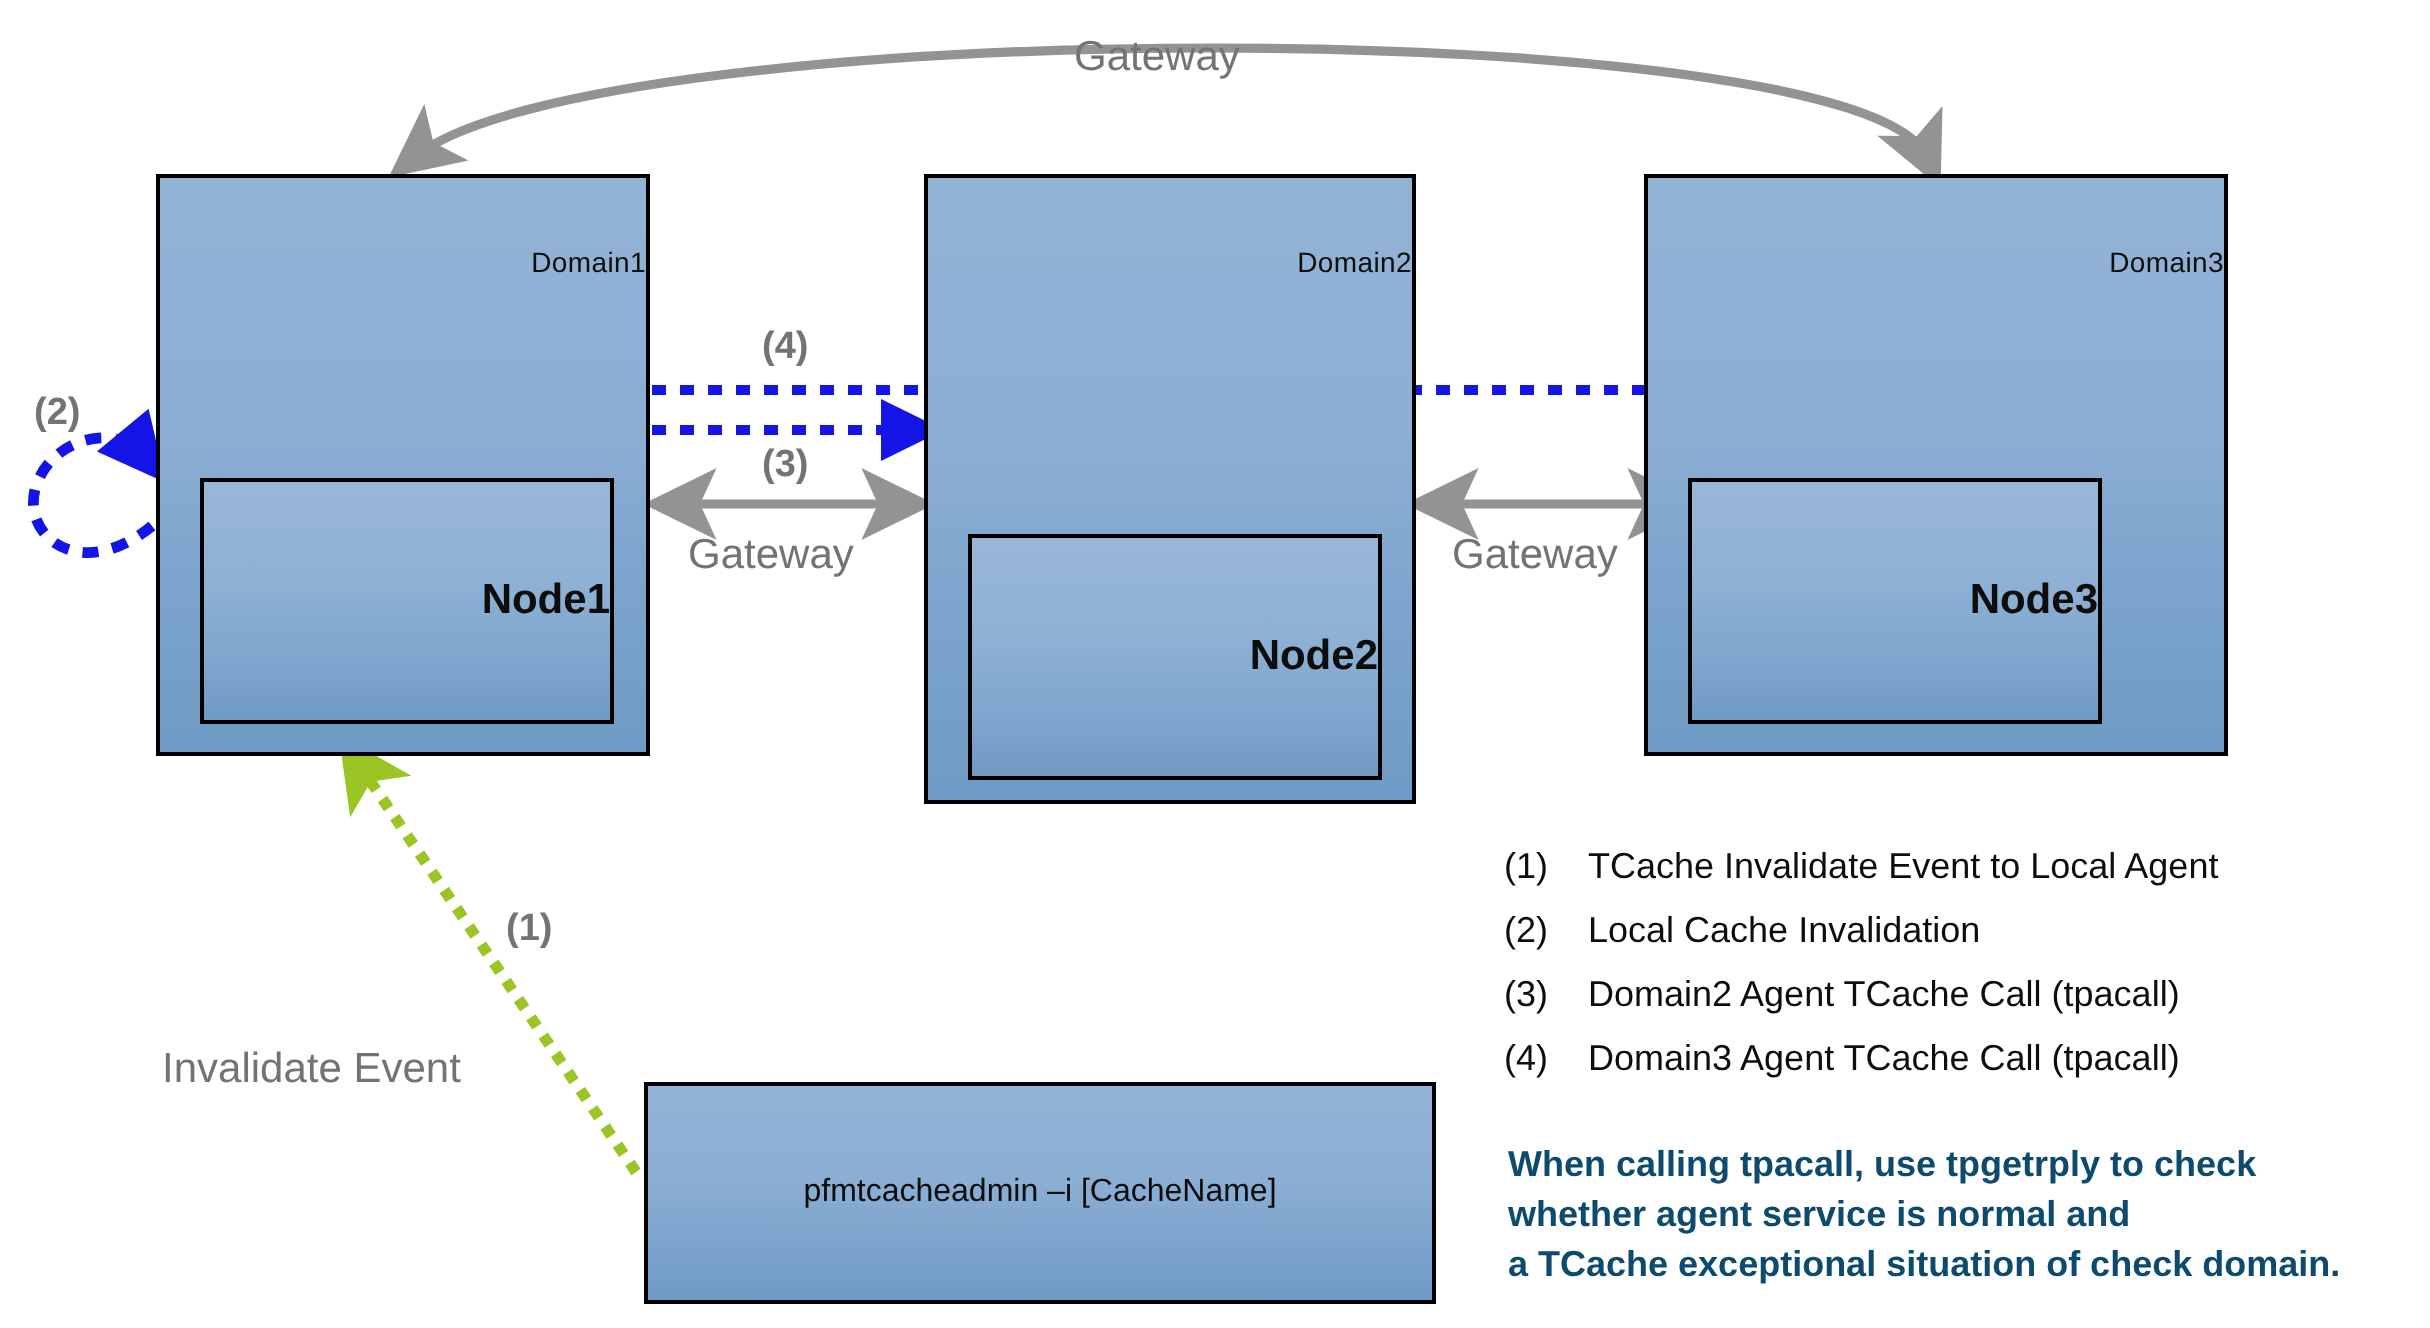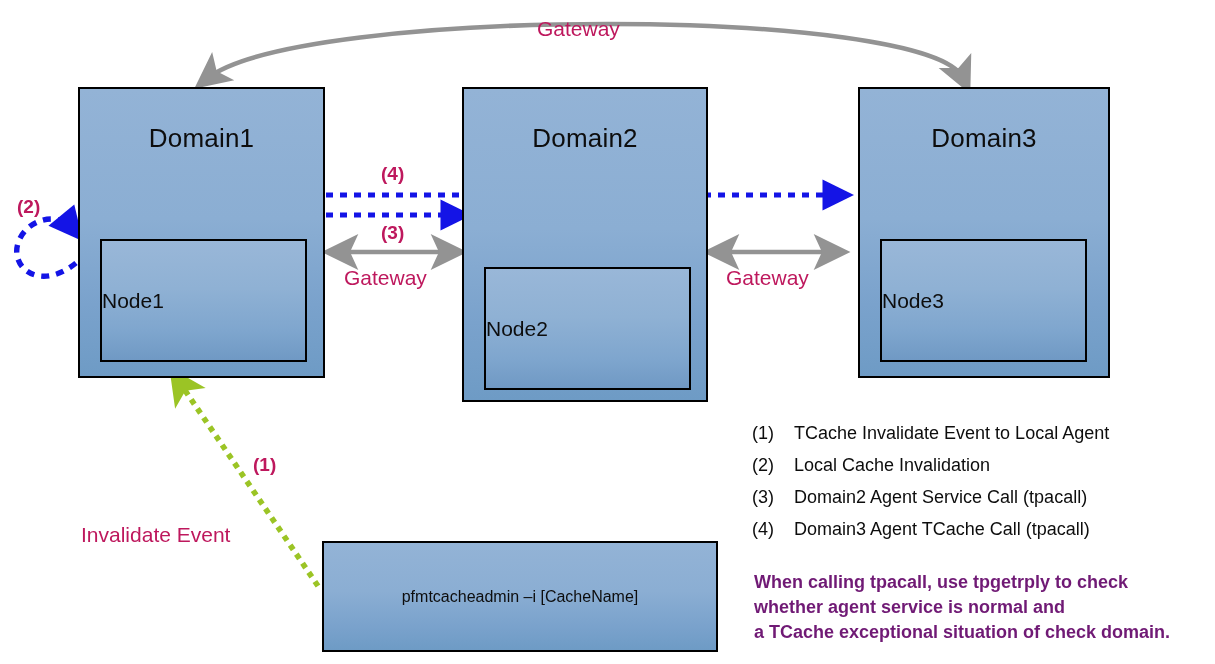--- a/index.html
+++ b/index.html
@@ -33,39 +33,40 @@
     position: absolute;
     border: 2px solid #000000;
     background: linear-gradient(to bottom, #93B3D6 0%, #8BAED3 45%, #7AA2CC 75%, #6E9BC5 100%);
     box-sizing: border-box;
   }
   .domain-label {
     position: absolute;
     left: 0;
     right: 0;
     top: 34px;
-    text-align: center;
-    font-size: 26px;
+    text-align: right;
+    font-size: 14px;
     color: #0d0d0d;
     letter-spacing: 0.2px;
   }
   .node-box {
     position: absolute;
     border: 2px solid #000000;
     background: linear-gradient(to bottom, #99B7D8 0%, #8FB1D4 40%, #7FA6CE 75%, #7099C4 100%);
     box-sizing: border-box;
   }
   .node-label {
     position: absolute;
     left: 0; right: 0;
     top: 50%;
     transform: translateY(-52%);
-    text-align: left;
+    text-align: right;
     font-size: 21px;
     color: #0d0d0d;
+    font-weight: bold;
   }
   
   .cmd-box {
     position: absolute;
     border: 2px solid #000000;
     background: linear-gradient(to bottom, #93B3D6 0%, #8BAED3 45%, #7AA2CC 78%, #6E9BC5 100%);
     box-sizing: border-box;
   }
   .cmd-label {
     position: absolute;
@@ -74,21 +75,21 @@
     transform: translateY(-52%);
     text-align: center;
     font-size: 16px;
     color: #0d0d0d;
     white-space: nowrap;
   }
   
   .txt {
     position: absolute;
     white-space: nowrap;
-    color: #be185d;
+    color: #737373;
   }
   .t-gateway-top { font-size: 21px; left: 537px; top: 17px; }
   .t-gateway-mid { font-size: 21px; left: 344px; top: 266px; }
   .t-gateway-right { font-size: 21px; left: 726px; top: 266px; }
   .t-step4 { font-size: 19px; font-weight: bold; left: 381px; top: 163px; }
   .t-step3 { font-size: 19px; font-weight: bold; left: 381px; top: 222px; }
   .t-step2 { font-size: 19px; font-weight: bold; left: 17px; top: 196px; }
   .t-step1 { font-size: 19px; font-weight: bold; left: 253px; top: 454px; }
   .t-invalidate { font-size: 21px; left: 81px; top: 503px; margin-top: 20px; }
 
@@ -111,21 +112,21 @@
   .legend-text { flex: 1 1 auto; margin-top: 20px; }
 
   
   .note {
     position: absolute;
     left: 754px;
     top: 570px;
     width: 450px;
     font-size: 18px;
     font-weight: bold;
-    color: #701a75;
+    color: #0c4a6e;
     line-height: 25px;
   }
   .note-line { white-space: nowrap; }
 </style>
 </head>
 <body>
 
 <div id="canvas">
 
   <svg class="svg-layer" viewBox="0 0 1215 664">
@@ -180,21 +181,21 @@
     </div>
   </div>
 
   <div class="domain-box" style="left:462px; top:87px; width:246px; height:315px;">
     <div class="domain-label">Domain2</div>
     <div class="node-box" style="left:20px; top:150px; width:207px; height:123px;margin-top:28px;">
       <div class="node-label">Node2</div>
     </div>
   </div>
 
-  <div class="domain-box" style="left:858px; top:87px; width:252px; height:291px;">
+  <div class="domain-box" style="left:822px; top:87px; width:292px; height:291px;">
     <div class="domain-label">Domain3</div>
     <div class="node-box" style="left:20px; top:150px; width:207px; height:123px;">
       <div class="node-label">Node3</div>
     </div>
   </div>
 
   <div class="cmd-box" style="left:322px; top:541px; width:396px; height:111px;">
     <div class="cmd-label">pfmtcacheadmin –i [CacheName]</div>
   </div>
 
@@ -213,21 +214,21 @@
     <div class="legend-row">
       <span class="legend-num">(1)</span>
       <span class="legend-text">TCache Invalidate Event to Local Agent</span>
     </div>
     <div class="legend-row">
       <span class="legend-num">(2)</span>
       <span class="legend-text">Local Cache Invalidation</span>
     </div>
     <div class="legend-row">
       <span class="legend-num">(3)</span>
-      <span class="legend-text">Domain2 Agent Service Call (tpacall)</span>
+      <span class="legend-text">Domain2 Agent TCache Call (tpacall)</span>
     </div>
     <div class="legend-row">
       <span class="legend-num">(4)</span>
       <span class="legend-text">Domain3 Agent TCache Call (tpacall)</span>
     </div>
   </div>
 
   <div class="note">
     <div class="note-line">When calling tpacall, use tpgetrply to check</div>
     <div class="note-line">whether agent service is normal and</div>

